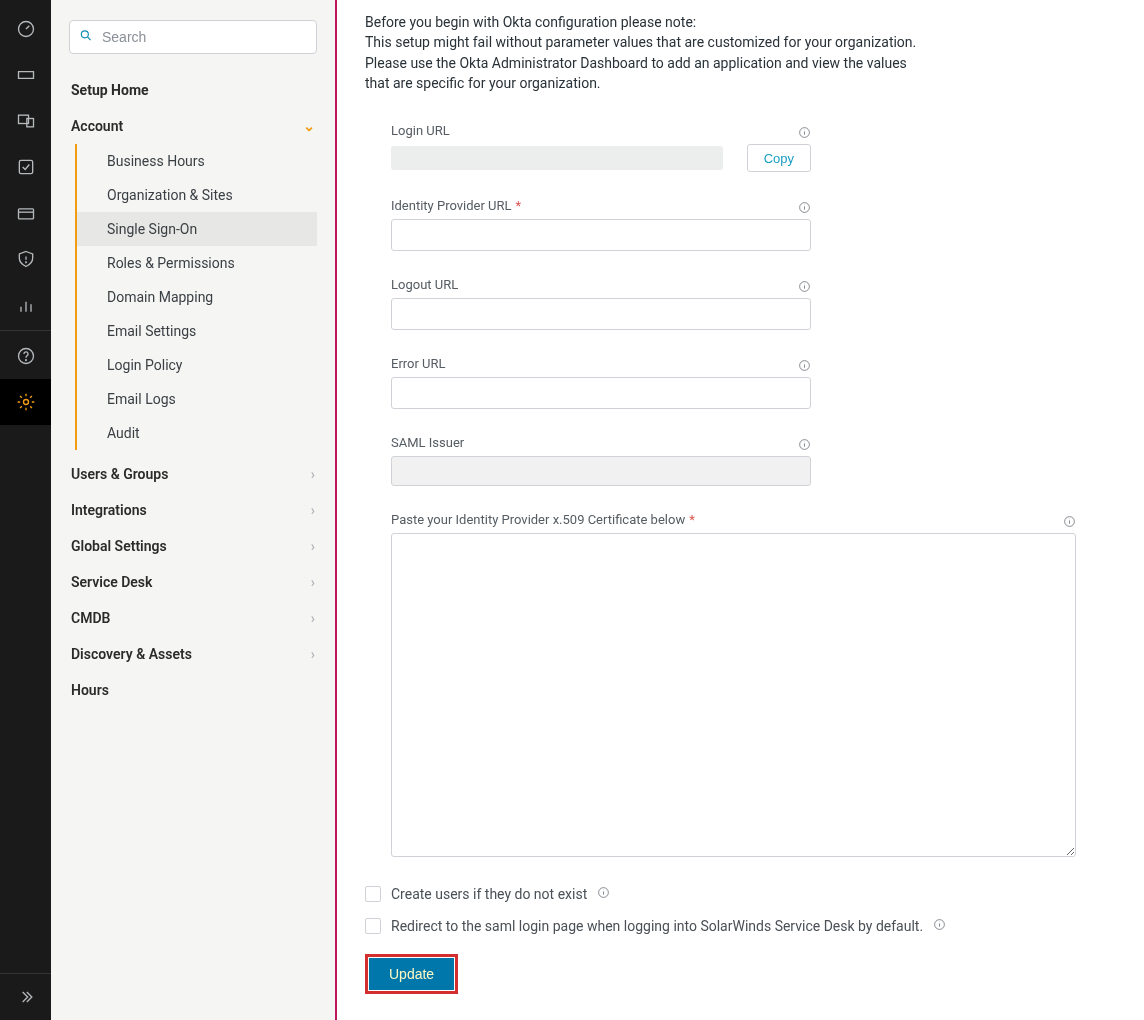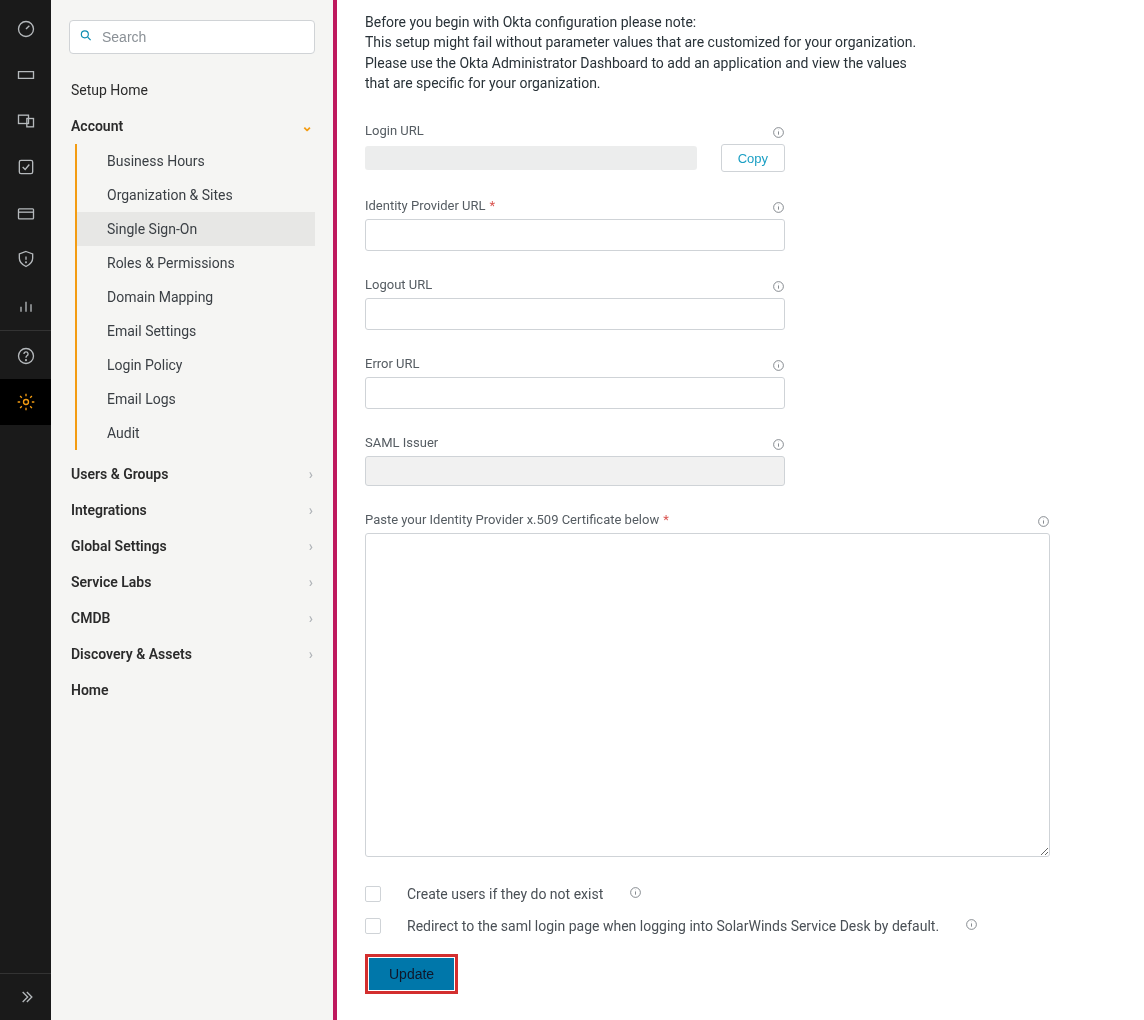--- a/index.html
+++ b/index.html
@@ -37,21 +37,21 @@
     .icon-rail .divider { width: 100%; height: 1px; background: #333; margin: 2px 0; }
     .icon-rail .rail-item.active { background: #000; }
     .icon-rail .rail-item.active svg { stroke: #f39c12; }
     .icon-rail .spacer { flex: 1; }
     .icon-rail .bottom-divider { width: 100%; height: 1px; background: #333; }
 
     
     .sidebar {
       width: 286px;
       background: #f5f5f3;
-      border-right: 4px solid #be185d;
+      border-right: 2px solid #be185d;
       padding: 20px 18px 20px 18px;
       flex-shrink: 0;
       overflow-y: auto;
     }
     .search-wrap {
       position: relative;
       margin-bottom: 18px;
     }
     .search-wrap input {
       width: 100%;
@@ -73,21 +73,21 @@
     .side-section {
       padding: 10px 2px;
       display: flex;
       align-items: center;
       justify-content: space-between;
       cursor: pointer;
       font-weight: 600;
       font-size: 14px;
       color: #2b2b2b;
     }
-    .side-section.plain { font-weight: 400; }
+    .side-section.plain { font-weight: 700; }
     .chev { color: #b0b4b8; font-size: 14px; }
     .chev.open { color: #f39c12; }
 
     .sub-list {
       border-left: 2px solid #f39c12;
       margin-left: 6px;
       margin-bottom: 6px;
     }
     .sub-item {
       padding: 9px 10px 9px 30px;
@@ -106,21 +106,21 @@
       overflow-y: auto;
     }
     .intro {
       font-size: 14px;
       color: #293238;
       line-height: 1.45;
       max-width: 560px;
       margin-bottom: 30px;
     }
 
-    .field-block { margin-bottom: 26px; }
+    .field-block { margin-bottom: 26px; margin-left: 26px; }
     .field-label {
       font-size: 13px;
       color: #555c62;
       margin-bottom: 6px;
       display: flex;
       align-items: center;
       gap: 4px;
     }
     .field-label .req { color: #d9534f; }
     .label-row {
@@ -168,42 +168,42 @@
       padding: 8px 10px;
       font-size: 14px;
       font-family: inherit;
       resize: both;
       outline: none;
     }
 
     .check-row {
       display: flex;
       align-items: center;
-      gap: 26px;
+      gap: 10px;
       margin-bottom: 16px;
       color: #4a5056;
       font-size: 14px;
     }
     .check-row input[type="checkbox"] {
       width: 16px; height: 16px;
       border: 1px solid #cfd3d7;
       appearance: none;
       border-radius: 2px;
       cursor: pointer;
     }
 
     .update-wrap {
       display: inline-block;
       border: 3px solid #d32f2f;
       padding: 1px;
       margin-top: 4px;
     }
     .update-btn {
       background: #0077aa;
-      color: #0f172a;
+      color: #fef9c3;
       border: none;
       padding: 8px 20px;
       font-size: 14px;
       cursor: pointer;
     }
   </style>
 </head>
 <body>
 
 <div class="icon-rail">
@@ -308,33 +308,33 @@
   </div>
   <div class="side-section">
     <span>Integrations</span>
     <span class="chev">›</span>
   </div>
   <div class="side-section">
     <span>Global Settings</span>
     <span class="chev">›</span>
   </div>
   <div class="side-section">
-    <span>Service Labs</span>
+    <span>Service Desk</span>
     <span class="chev">›</span>
   </div>
   <div class="side-section">
     <span>CMDB</span>
     <span class="chev">›</span>
   </div>
   <div class="side-section">
     <span>Discovery &amp; Assets</span>
     <span class="chev">›</span>
   </div>
   <div class="side-section">
-    <span>Home</span>
+    <span>Hours</span>
   </div>
 </div>
 
 <div class="main">
   <div class="intro">Before you begin with Okta configuration please note:<br>This setup might fail without parameter values that are customized for your organization. Please use the Okta Administrator Dashboard to add an application and view the values that are specific for your organization.</div>
 
   
   <div class="field-block">
     <div class="label-row">
       <div class="field-label">Login URL</div>

